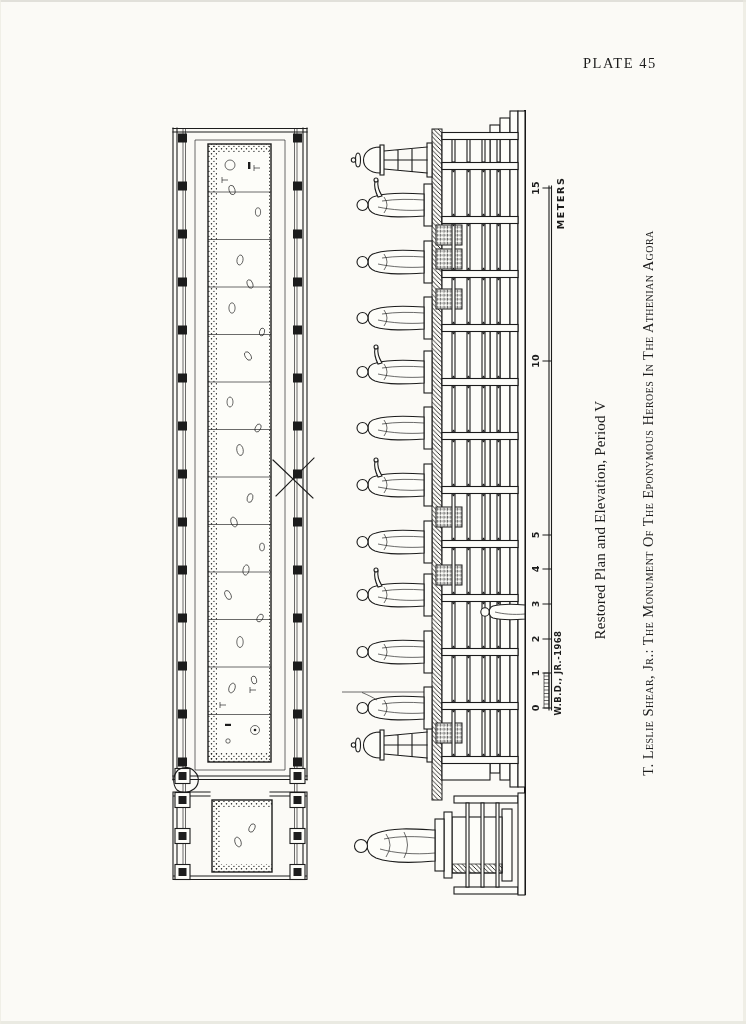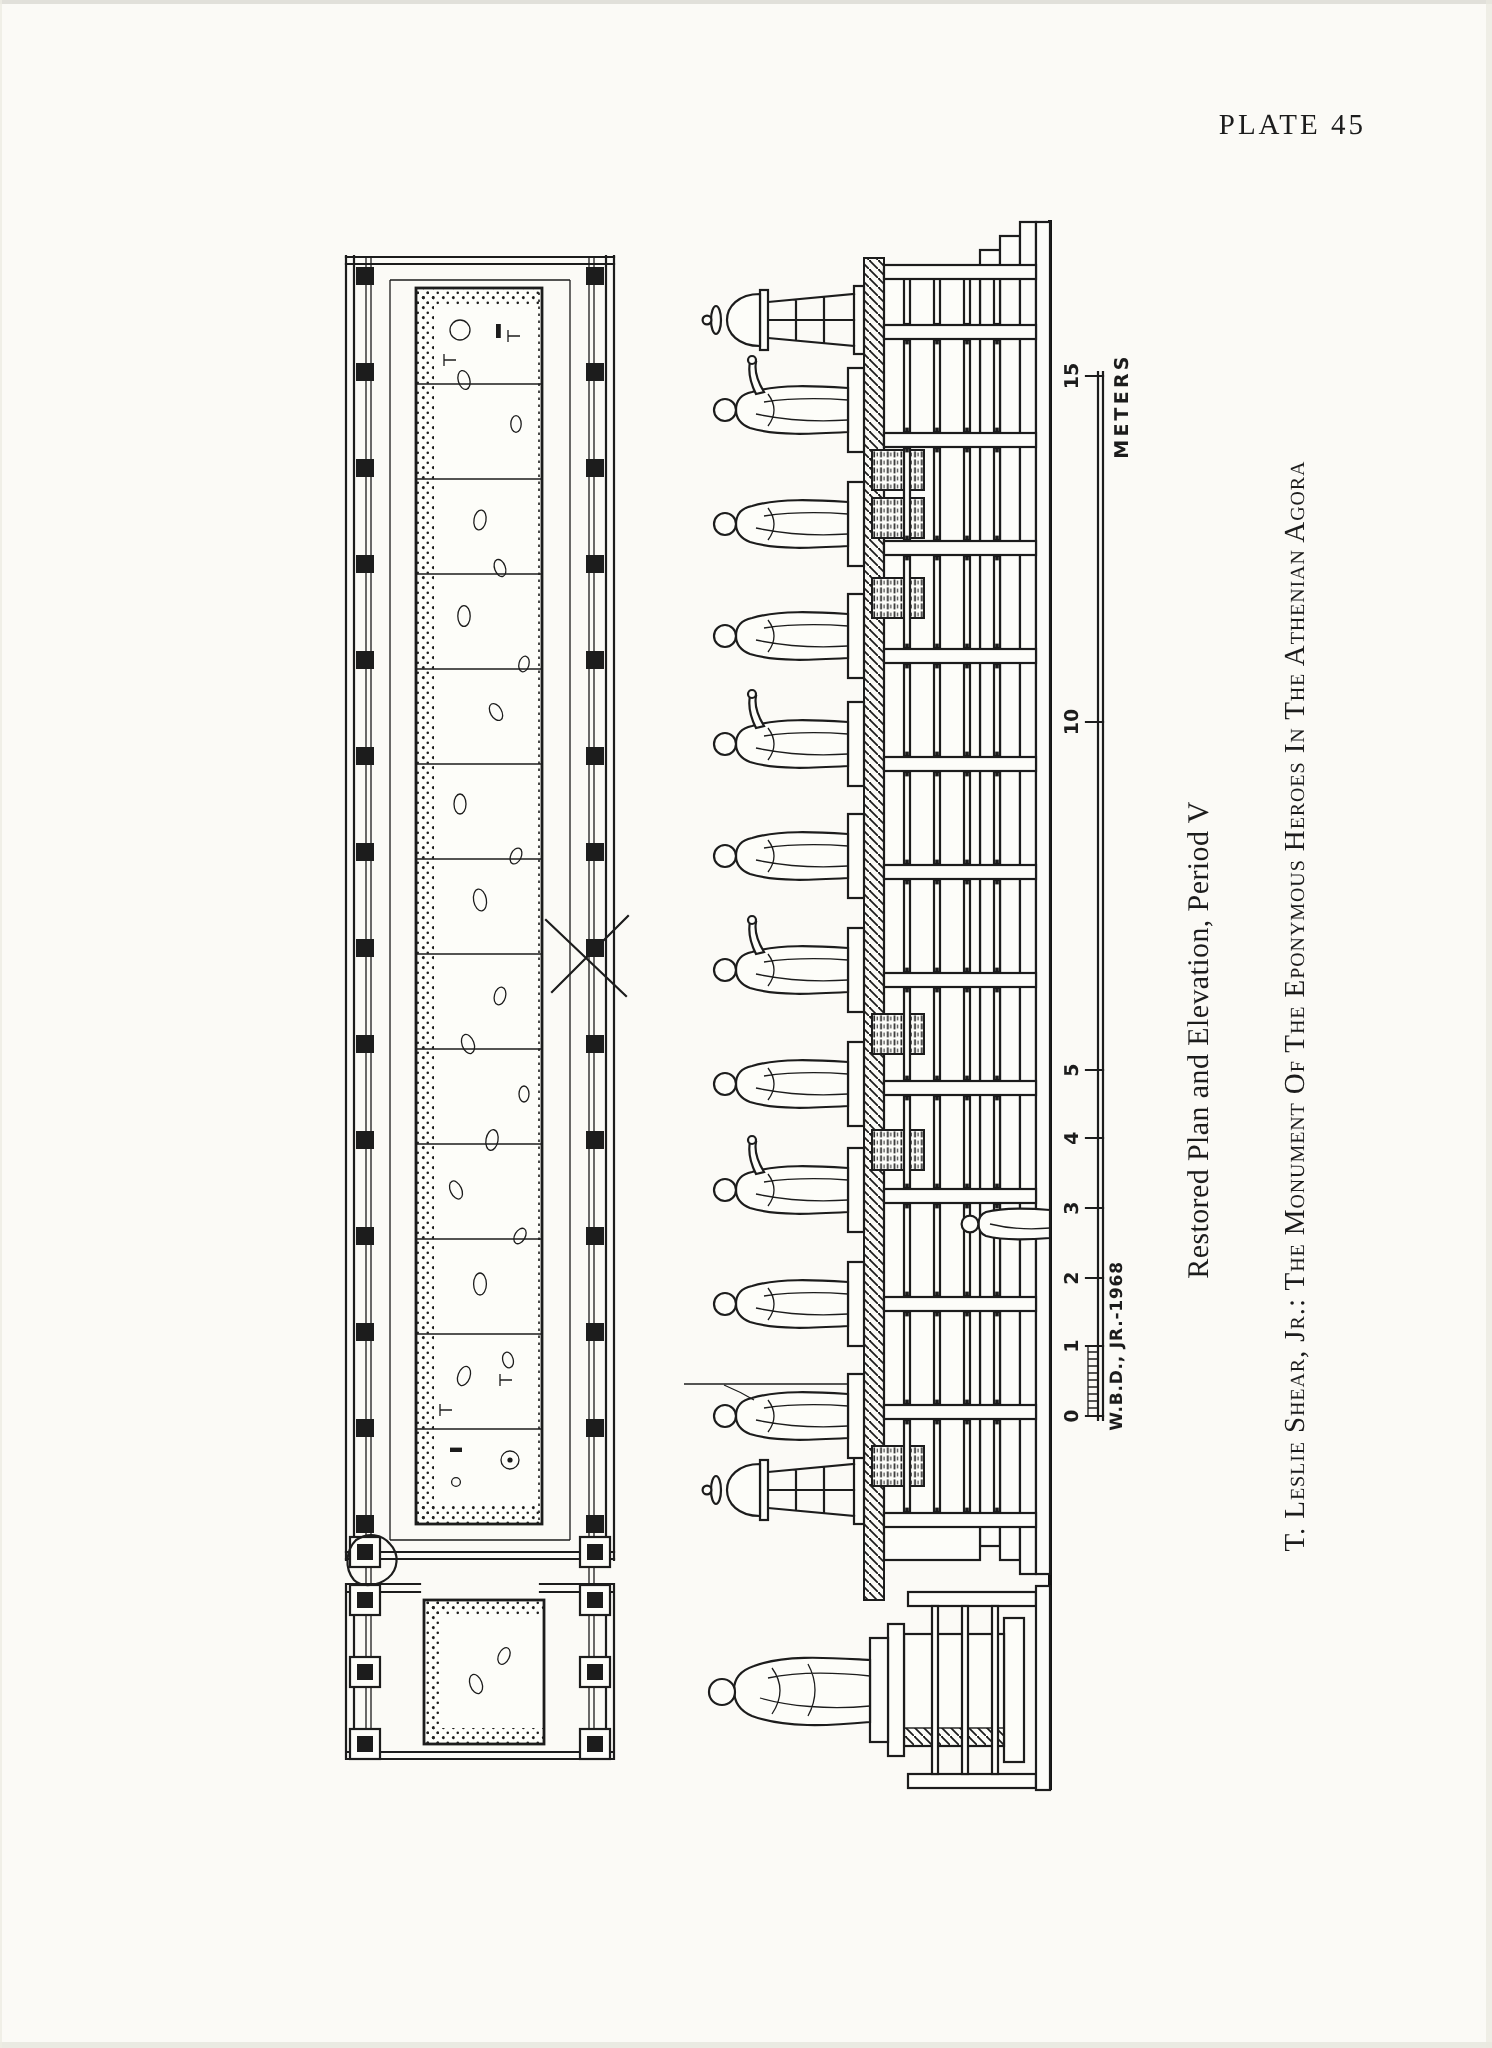--- a/index.html
+++ b/index.html
@@ -5,21 +5,21 @@
   html,body{margin:0;padding:0;}
   body{width:746px;height:1024px;position:relative;background:#fbfaf6;overflow:hidden;
        font-family:"Liberation Serif", serif;color:#1c1c1c;}
   .edge{position:absolute;}
   #edge-top{left:0;top:0;width:746px;height:2px;background:#d8d7d0;opacity:.75;}
   #edge-bottom{left:0;top:1021px;width:746px;height:3px;background:#e3e2da;opacity:.7;}
   #edge-right{left:743px;top:0;width:3px;height:1024px;background:#e9e8e0;opacity:.7;}
   #edge-left{left:0;top:0;width:1px;height:1024px;background:#edece4;opacity:.8;}
 
   #plate-label{position:absolute;left:583px;top:55px;width:100px;font-size:14.5px;
-       letter-spacing:1.5px;white-space:nowrap;text-align:right;}
+       letter-spacing:1.5px;white-space:nowrap;}
 
   .rotcap{position:absolute;transform:rotate(-90deg);transform-origin:center center;
        text-align:center;white-space:nowrap;}
   #figure-caption{left:406px;top:511px;width:390px;height:18px;font-size:15px;letter-spacing:.2px;}
   #attribution{left:339px;top:494px;width:620px;height:18px;font-size:14.5px;
        font-variant:small-caps;letter-spacing:.45px;}
 
   svg{position:absolute;overflow:visible;}
   #plan-svg{left:170px;top:128px;transform-origin:0 0;transform:rotate(-90deg) translateX(-752px);}
   #elev-svg{left:340px;top:110px;transform-origin:0 0;transform:rotate(-90deg) translateX(-785px);}

